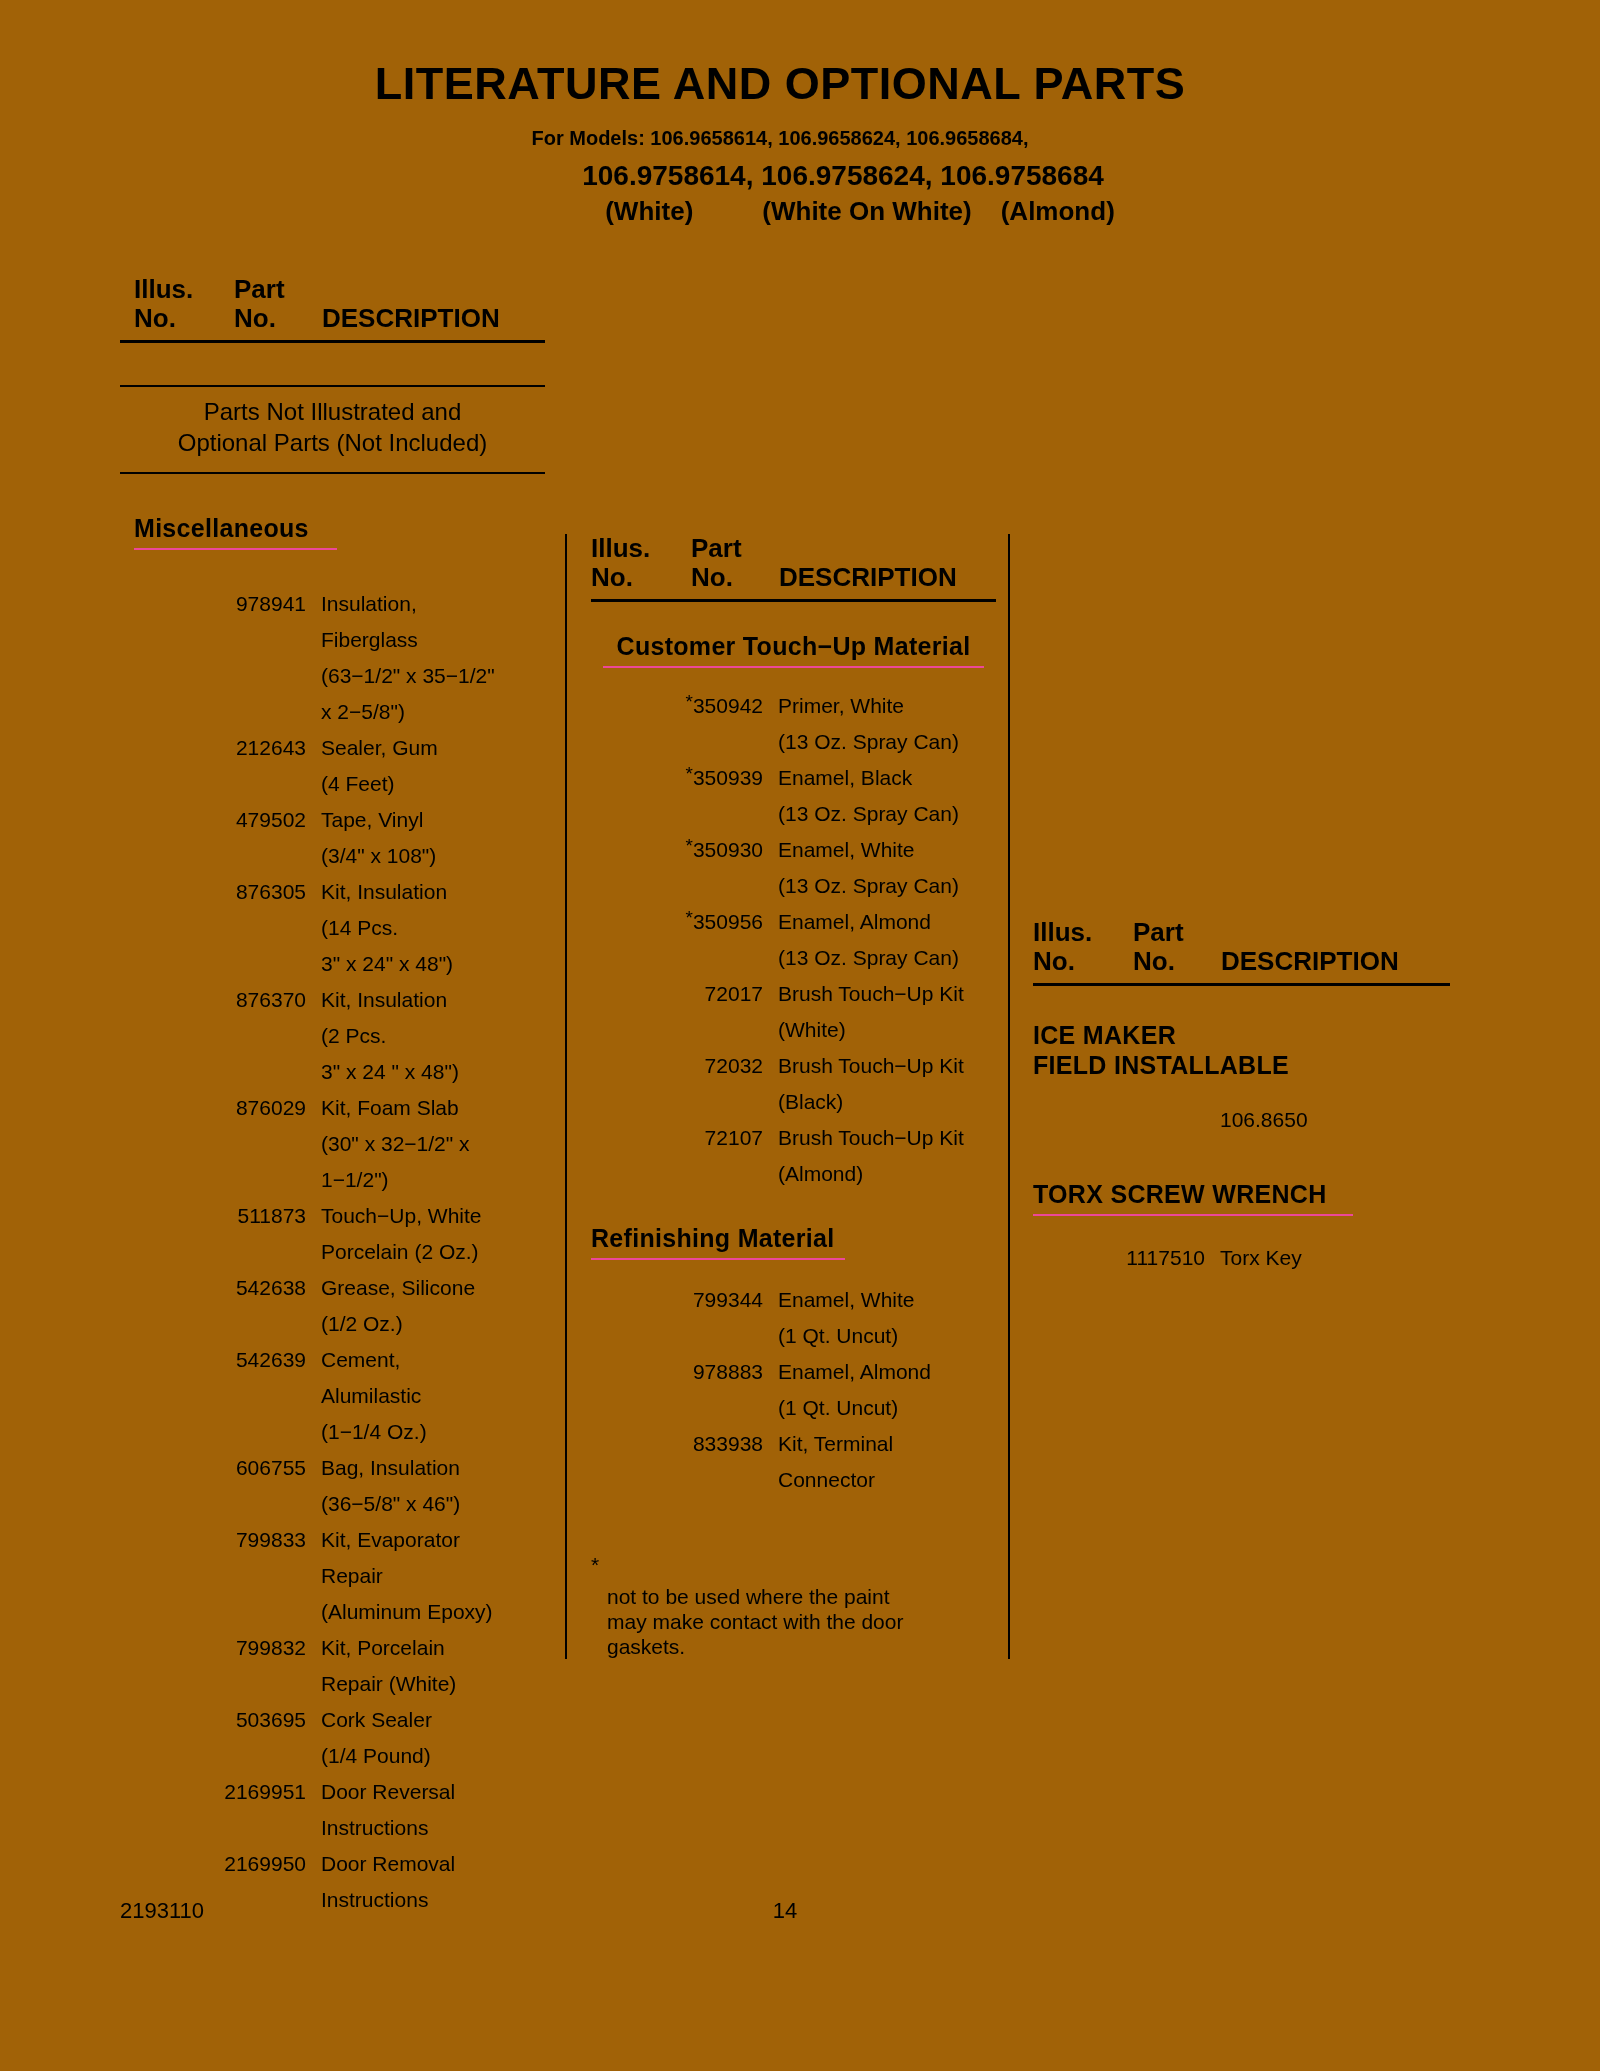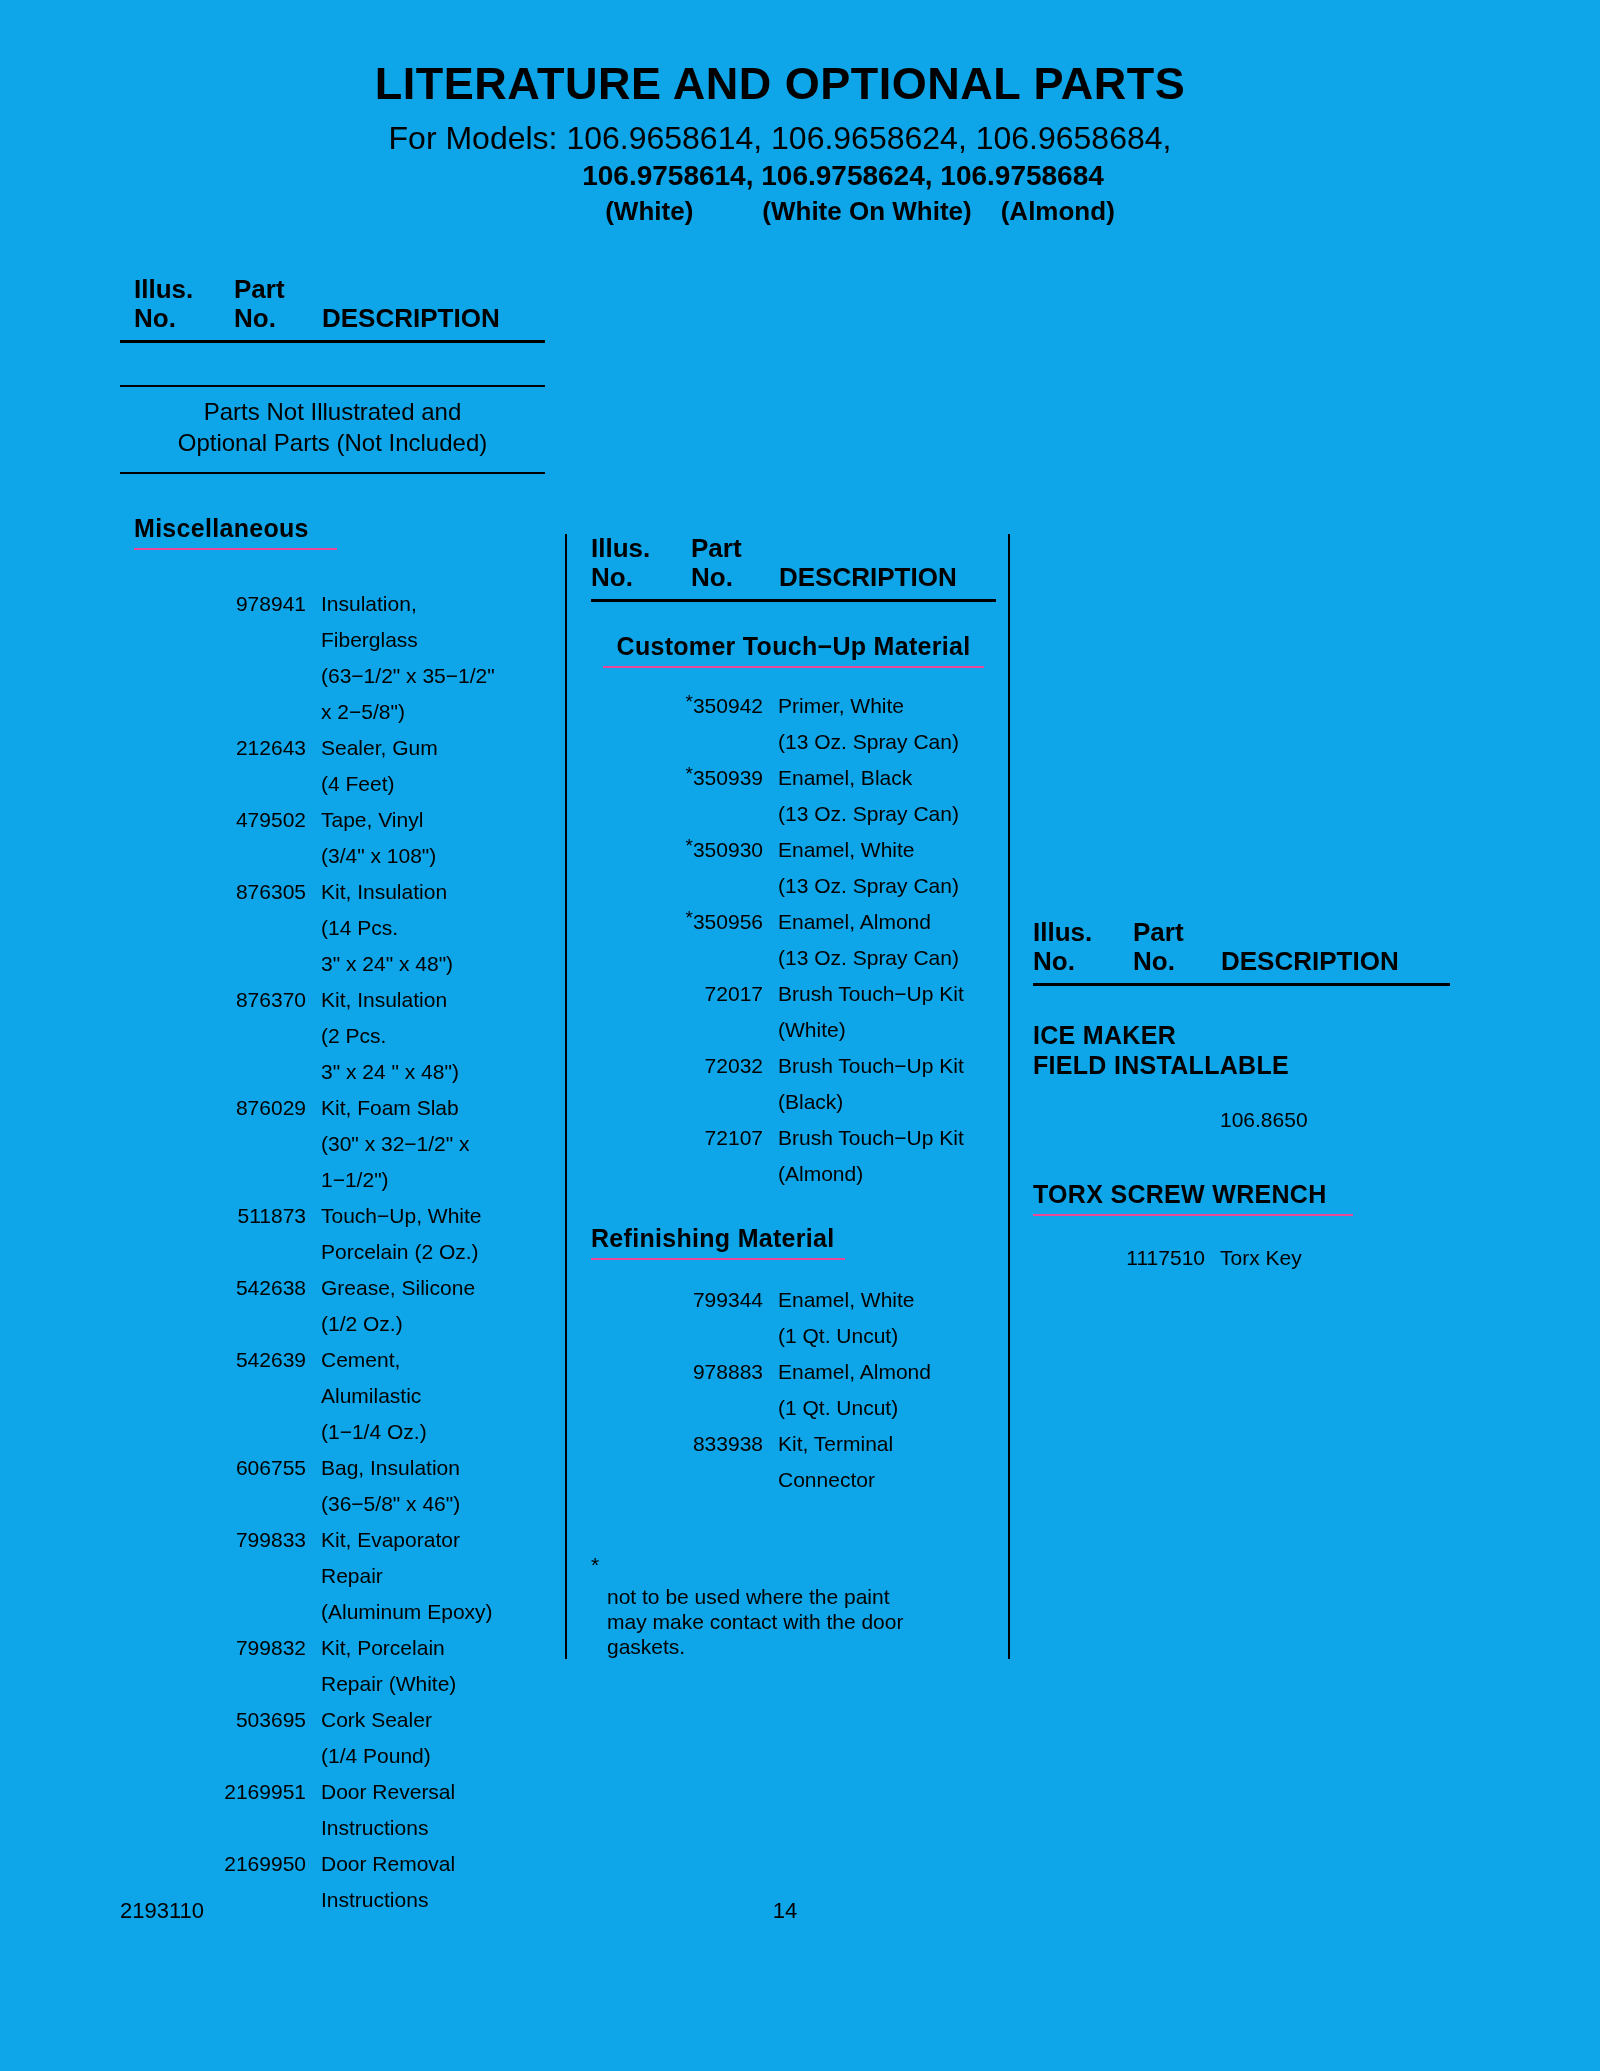--- a/index.html
+++ b/index.html
@@ -1,29 +1,29 @@
 <!DOCTYPE html>
 <html><head>
 <meta charset="utf-8">
 <title>Literature and Optional Parts</title>
 <style>
   html, body { margin:0; padding:0; background:#ffffff; }
   .page {
     position:relative;
     width:1600px; height:2071px;
     margin:0 auto;
-    background:#0ea5e9;
+    background:#a16207;
     color:#000000;
     font-family:"Liberation Sans","DejaVu Sans",sans-serif;
     overflow:hidden;
   }
   
   .doc-header { text-align:center; padding-top:58px; padding-right:40px; }
   .doc-title { font-size:45px; font-weight:bold; margin:0 0 10px 0; letter-spacing:0.5px; }
-  .models-l1 { font-size:32px; font-weight:normal; line-height:37px; }
+  .models-l1 { font-size:20px; font-weight:bold; line-height:37px; }
   .models-l2 { font-size:28px; font-weight:bold; line-height:37px; position:relative; left:63px; }
   .finishes { display:flex; justify-content:center; font-size:26px; font-weight:bold; margin-top:2px; position:relative; left:80px; }
   .finishes .f2 { margin-left:69px; margin-right:29px; }
   
   .columns { display:flex; margin:48px 150px 8px 120px; align-items:center; }
   .col { box-sizing:border-box; }
   .col1 { width:445px; padding:0 20px 0 0; }
   .col2 { width:445px; border-left:2px solid #000; border-right:2px solid #000; padding:0 12px 0 24px; }
   .col3 { width:440px; padding:0 0 0 23px; }
   .col-head { border-bottom:3px solid #000; padding-bottom:7px; }

